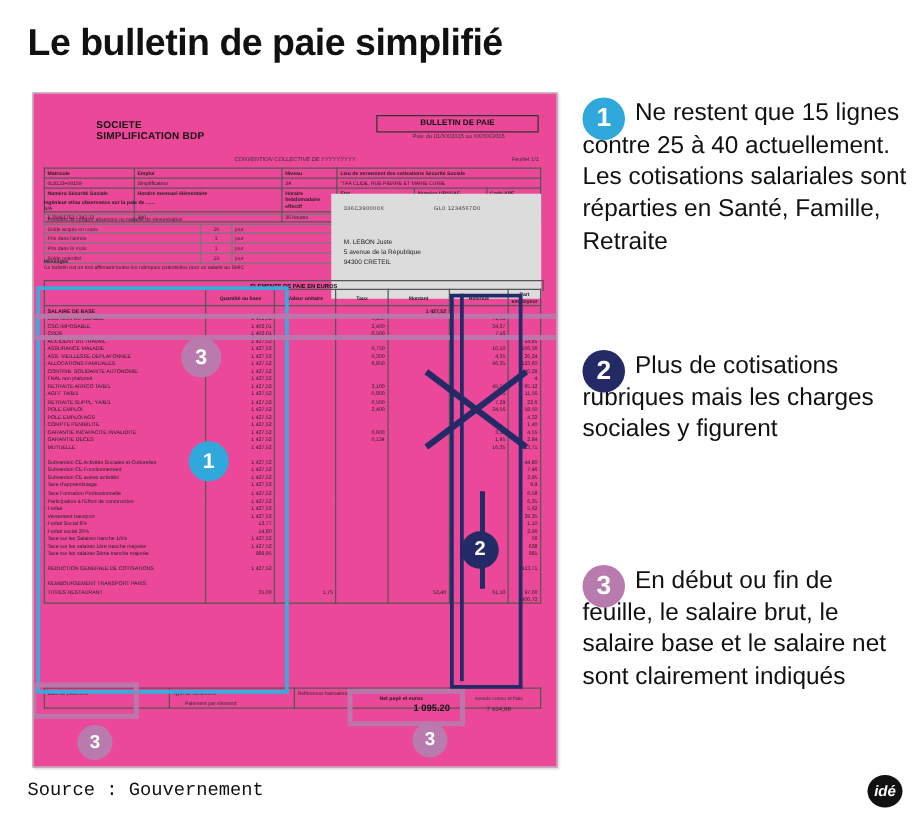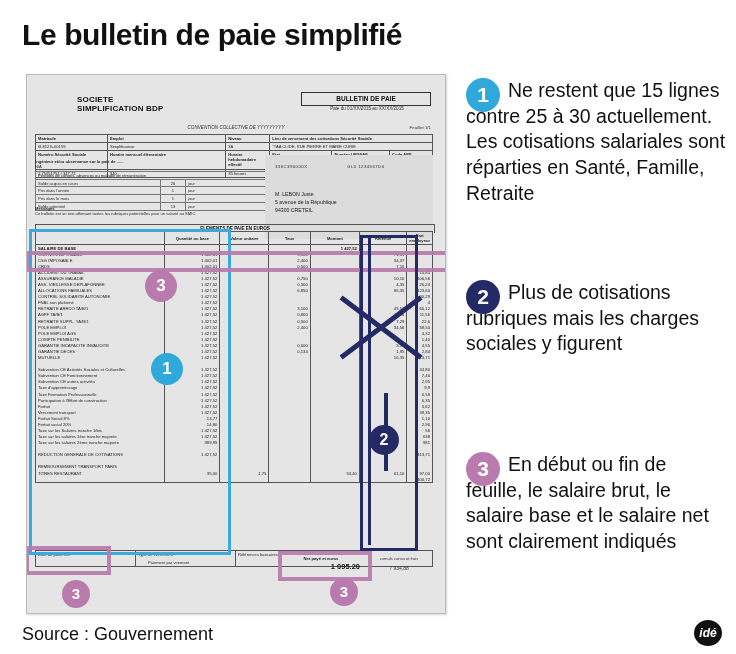--- a/index.html
+++ b/index.html
@@ -14,34 +14,34 @@
   
   .title{
     position:absolute;left:22px;top:18px;
     font-size:30px;font-weight:bold;letter-spacing:-0.4px;
     color:#111111;
     text-align:center;
   }
   
   .source{
     position:absolute;left:22px;top:624px;
-    font-size:18px;color:#111;
+    font-size:15px;color:#111;font-family:Liberation Mono, monospace;
   }
   .logo{
     position:absolute;left:694px;top:620px;
     width:28px;height:26px;border-radius:50%;
     background:#111;color:#fff;
     font-style:italic;font-weight:bold;font-size:12px;
     text-align:center;line-height:26px;
   }
   
   .sheet{
     position:absolute;left:26px;top:74px;
     width:418px;height:538px;
-    background:#e5e5e5;
+    background:#ec4899;
     border:1px solid #b9b9b9;
     box-shadow:1px 1px 2px rgba(0,0,0,.18);
     overflow:hidden;
     font-size:3.4px;line-height:1.25;
     color:#2a2a2a;
   }
   .sheet .inner{position:absolute;left:8px;top:8px;right:8px;bottom:8px;}
 
   .co-name{position:absolute;left:42px;top:12px;font-size:8px;font-weight:bold;color:#111;line-height:1.15;letter-spacing:.2px;}
   .pay-box{position:absolute;right:6px;top:9px;width:128px;border:1px solid #333;text-align:center;
@@ -635,21 +635,21 @@
 </div>
 
 <div class="badge b-mauve" style="left:145px;top:270px;width:32px;height:32px;font-size:17px;line-height:32px;">3</div>
 <div class="badge b-cyan" style="left:151px;top:353px;width:32px;height:32px;font-size:17px;line-height:32px;">1</div>
 <div class="badge b-navy" style="left:369px;top:425px;width:30px;height:30px;font-size:16px;line-height:30px;">2</div>
 <div class="badge b-mauve" style="left:62px;top:580px;width:28px;height:28px;font-size:15px;line-height:28px;">3</div>
 <div class="badge b-mauve" style="left:330px;top:578px;width:28px;height:28px;font-size:15px;line-height:28px;">3</div>
 
 <div class="callout" id="callout-1">
   <div class="num" style="background: rgb(48, 168, 220);">1</div>
-  <div class="txt">Ne restent que 15 lignes contre 25 à 30 actuellement. Les cotisations salariales sont réparties en Santé, Famille, Retraite</div>
+  <div class="txt">Ne restent que 15 lignes contre 25 à 40 actuellement. Les cotisations salariales sont réparties en Santé, Famille, Retraite</div>
 </div>
 <div class="callout" id="callout-2">
   <div class="num" style="background: rgb(35, 42, 102);">2</div>
   <div class="txt">Plus de cotisations rubriques mais les charges sociales y figurent</div>
 </div>
 <div class="callout" id="callout-3">
   <div class="num" style="background: rgb(185, 123, 173);">3</div>
   <div class="txt">En début ou fin de feuille, le salaire brut, le salaire base et le salaire net sont clairement indiqués</div>
 </div>
 

